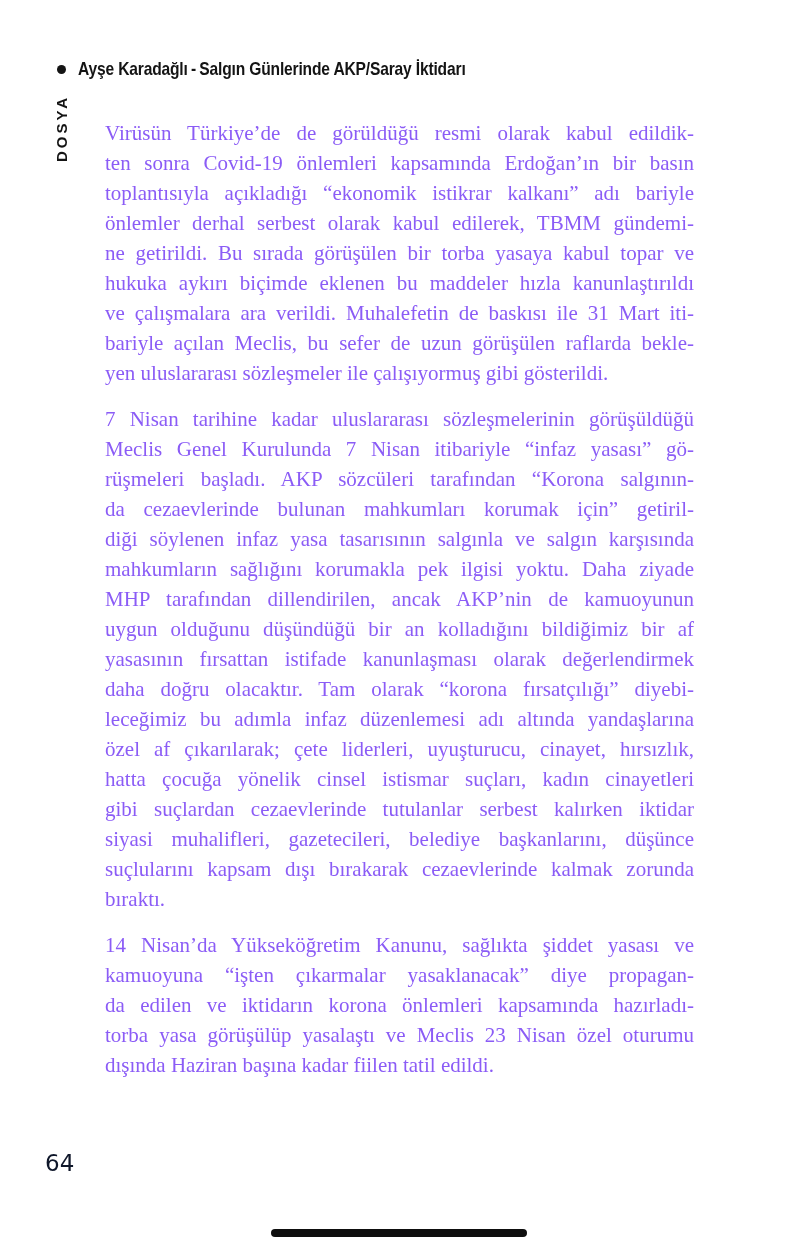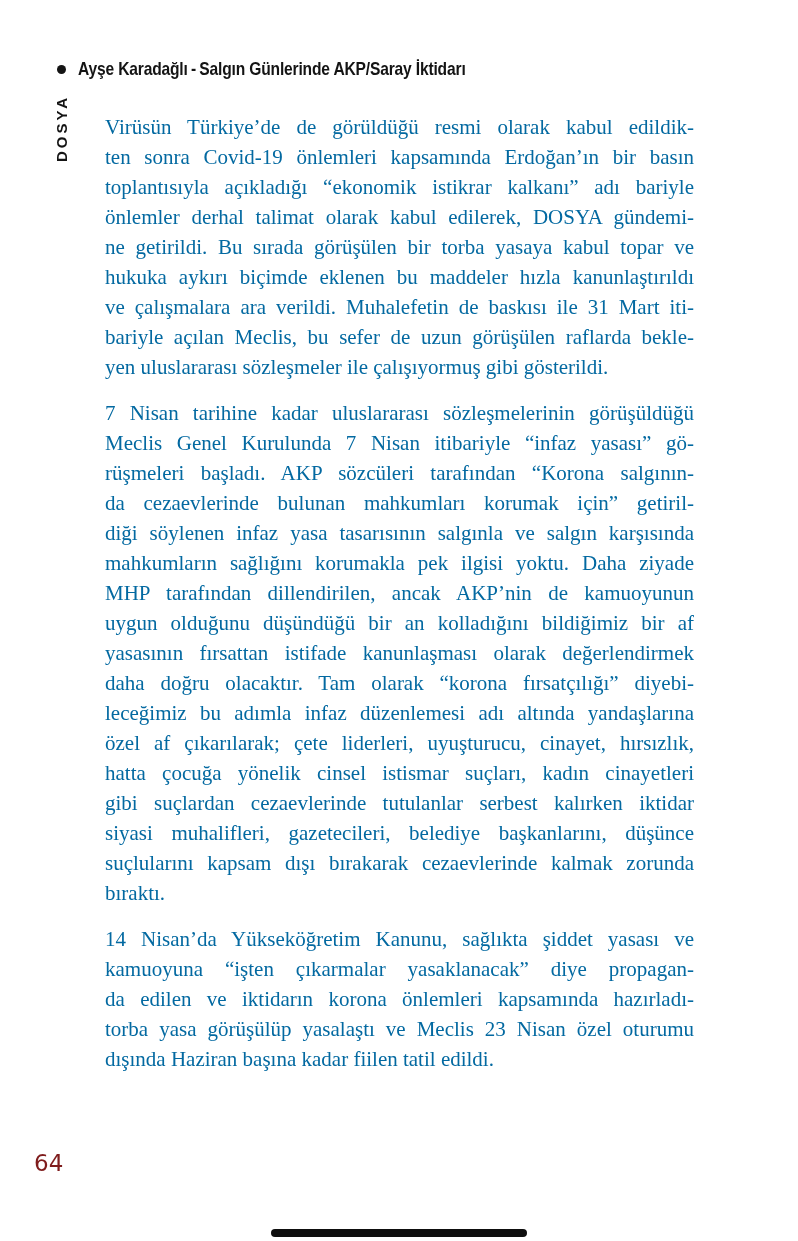--- a/index.html
+++ b/index.html
@@ -64,46 +64,46 @@
     font-family: "Liberation Sans", sans-serif;
     font-weight: 800;
     font-size: 15px;
     letter-spacing: 3px;
     color: #141414;
   }
 
   
   .body-text {
     position: absolute;
-    top: 112px;
+    top: 118px;
     left: 105px;
     width: 589px;
     font-family: "Liberation Serif", serif;
     font-size: 21px;
     line-height: 30px;
-    color: #0369a1;
+    color: #8b5cf6;
   }
   .paragraph { margin: 0 0 16px 0; }
   .line {
     text-align: justify;
     white-space: normal;
   }
   .line.j {
     text-align-last: justify;
   }
 
   
   .page-number {
     position: absolute;
     top: 1150px;
-    left: 34px;
+    left: 45px;
     font-family: "DejaVu Sans", sans-serif;
     font-size: 23px;
     font-weight: 500;
-    color: #7f1d1d;
+    color: #0f172a;
   }
 
   
   .home-indicator {
     position: absolute;
     bottom: 4px;
     left: 50%;
     transform: translateX(-50%);
     width: 256px;
     height: 8px;
@@ -125,21 +125,21 @@
 
   <div class="side-label-box">
     <span>DOSYA</span>
   </div>
 
   <div class="body-text">
       <div class="paragraph">
         <div class="line j">Virüsün Türkiye’de de görüldüğü resmi olarak kabul edildik-</div>
         <div class="line j">ten sonra Covid-19 önlemleri kapsamında Erdoğan’ın bir basın</div>
         <div class="line j">toplantısıyla açıkladığı “ekonomik istikrar kalkanı” adı bariyle</div>
-        <div class="line j">önlemler derhal talimat olarak kabul edilerek, DOSYA gündemi-</div>
+        <div class="line j">önlemler derhal serbest olarak kabul edilerek, TBMM gündemi-</div>
         <div class="line j">ne getirildi. Bu sırada görüşülen bir torba yasaya kabul topar ve</div>
         <div class="line j">hukuka aykırı biçimde eklenen bu maddeler hızla kanunlaştırıldı</div>
         <div class="line j">ve çalışmalara ara verildi. Muhalefetin de baskısı ile 31 Mart iti-</div>
         <div class="line j">bariyle açılan Meclis, bu sefer de uzun görüşülen raflarda bekle-</div>
         <div class="line">yen uluslararası sözleşmeler ile çalışıyormuş gibi gösterildi.</div>
       </div>
       <div class="paragraph">
         <div class="line j">7 Nisan tarihine kadar uluslararası sözleşmelerinin görüşüldüğü</div>
         <div class="line j">Meclis Genel Kurulunda 7 Nisan itibariyle “infaz yasası” gö-</div>
         <div class="line j">rüşmeleri başladı. AKP sözcüleri tarafından “Korona salgının-</div>

